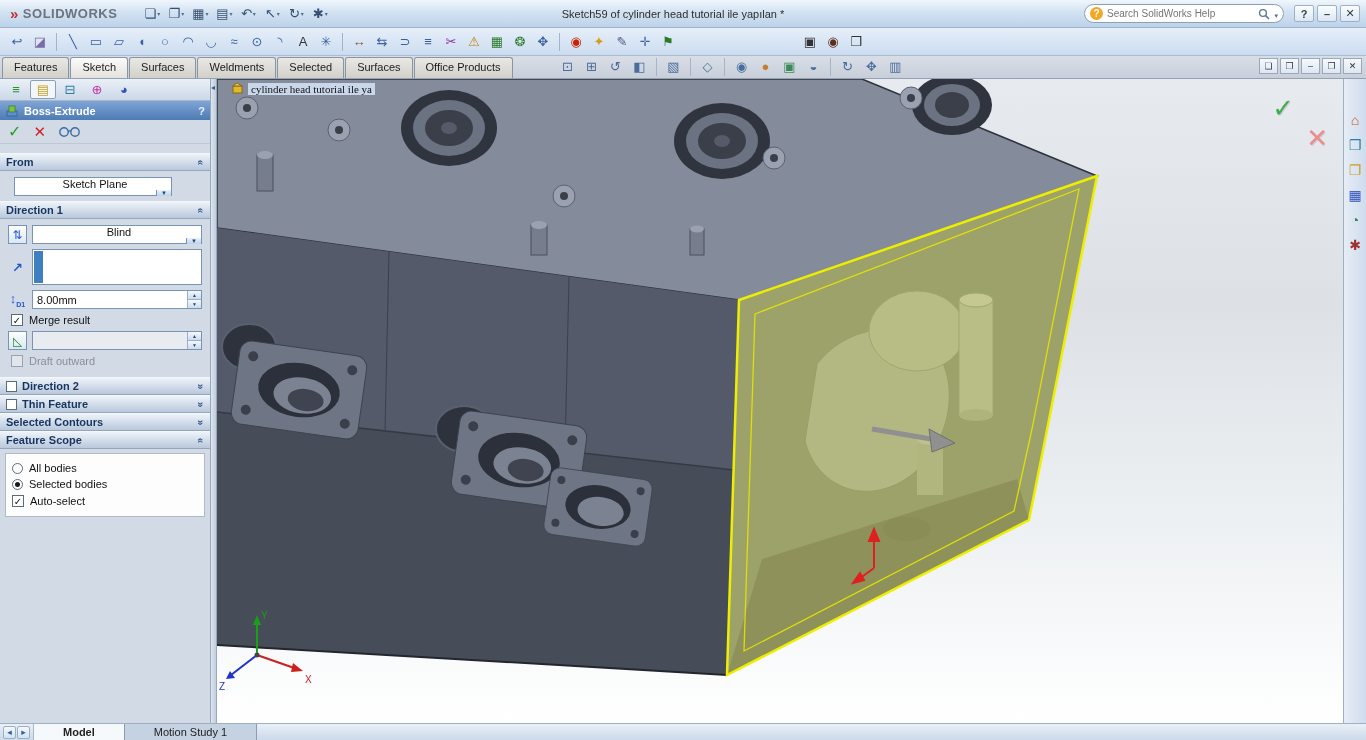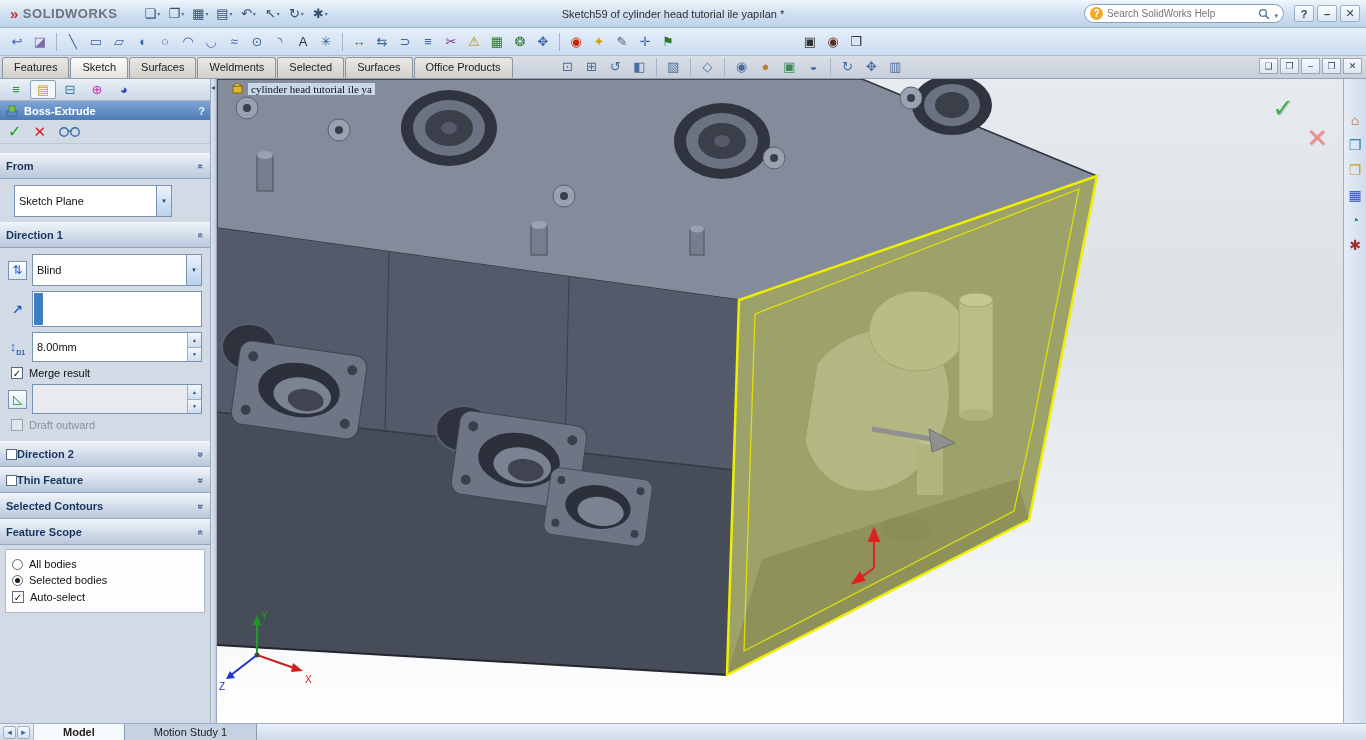--- a/index.html
+++ b/index.html
@@ -48,41 +48,41 @@
   .pm-tab.active { background:#f2f6fb; border:1px solid #8aa0ba; border-radius:2px; }
   .pm-header { height:19px; background:linear-gradient(#7fa5d6,#4d7bb4); color:#fff; font-weight:bold; display:flex; align-items:center; padding:0 5px; gap:5px; flex:0 0 auto; }
   .pm-help { margin-left:auto; color:#e8f1fa; font-weight:bold; }
   .pm-actions { height:24px; display:flex; align-items:center; gap:12px; padding-left:8px; border-bottom:1px solid #bcc8d6; flex:0 0 auto; }
   .ok-glyph { color:#1ca21c; font-size:16px; font-weight:bold; }
   .cancel-glyph { color:#d42020; font-size:15px; font-weight:bold; }
   .pm-body { flex:1; overflow:hidden; }
 
   .section { margin:0; }
   .section:first-child { margin-top:9px; }
-  .section-header { height:18px; background:linear-gradient(#eef3f9,#b9c8dc); border-top:1px solid #f4f8fc; border-bottom:1px solid #94a6bc; display:flex; align-items:center; padding:12px 6px; color:#17355f; font-weight:bold; }
+  .section-header { height:18px; background:linear-gradient(#eef3f9,#b9c8dc); border-top:1px solid #f4f8fc; border-bottom:1px solid #94a6bc; display:flex; align-items:center; padding:0 6px; color:#17355f; font-weight:bold; gap:5px; }
   .sec-chev { margin-left:auto; color:#3a5a8c; font-size:10px; }
   .expanded .sec-chev::after { content:"«"; display:inline-block; transform:rotate(90deg); }
   .collapsed .sec-chev::after { content:"»"; display:inline-block; transform:rotate(90deg); }
   .section-body { padding:6px 8px 5px; }
 
-  .dropdown { height:32px; background:#fff; border:1px solid #7a93b4; display:flex; align-items:center; padding-left:4px; color:#111; }
+  .dropdown { height:19px; background:#fff; border:1px solid #7a93b4; display:flex; align-items:center; padding-left:4px; color:#111;flex-direction:column; }
   .dd-btn { margin-left:auto; width:15px; height:100%; background:linear-gradient(#eaf2fb,#b9d2ec); border-left:1px solid #7a93b4; display:flex; align-items:center; justify-content:center; }
   .dd-btn::after { content:"▼"; font-size:6px; color:#28486e; }
   .from-dd { width:158px; margin-left:6px; }
 
   .ctl-row { display:flex; align-items:center; gap:5px; margin-bottom:5px; }
   .ctl-btn { width:19px; height:19px; flex:0 0 auto; border:1px solid #7a93b4; background:linear-gradient(#feffff,#dae7f4); color:#2255cc; display:flex; align-items:center; justify-content:center; font-size:12px; }
   .ctl-icon { width:19px; flex:0 0 auto; text-align:center; color:#2255cc; font-weight:bold; font-size:13px; }
   .ctl-icon sub { font-size:7px; }
   .flex1 { flex:1; }
 
   .sel-box { flex:1; height:36px; background:#fff; border:1px solid #7a93b4; position:relative; }
   .sel-strip { position:absolute; left:1px; top:1px; bottom:1px; width:9px; background:#3e7fc1; }
 
-  .spin { height:30px; background:#fff; border:1px solid #7a93b4; flex:1; display:flex; align-items:center; padding-left:4px; color:#111; }
+  .spin { height:19px; background:#fff; border:1px solid #7a93b4; flex:1; display:flex; align-items:center; padding-left:4px; color:#111; }
   .spin.disabled { background:#e8ebef; }
   .spin-btns { margin-left:auto; width:14px; height:100%; display:flex; flex-direction:column; border-left:1px solid #9ab0c8; }
   .spin-up,.spin-down { flex:1; display:flex; align-items:center; justify-content:center; background:linear-gradient(#f4f8fc,#ccdcee); }
   .spin-up { border-bottom:1px solid #9ab0c8; }
   .spin-up::after { content:"▲"; font-size:5px; color:#28486e; }
   .spin-down::after { content:"▼"; font-size:5px; color:#28486e; }
 
   .check-row { display:flex; gap:6px; align-items:center; margin:5px 0 5px 3px; color:#111; }
   .checkbox { width:12px; height:12px; flex:0 0 auto; background:#fff; border:1px solid #5a6b7e; display:flex; align-items:center; justify-content:center; }
   .checkbox.checked::after { content:"✓"; font-size:10px; color:#111; font-weight:bold; }

